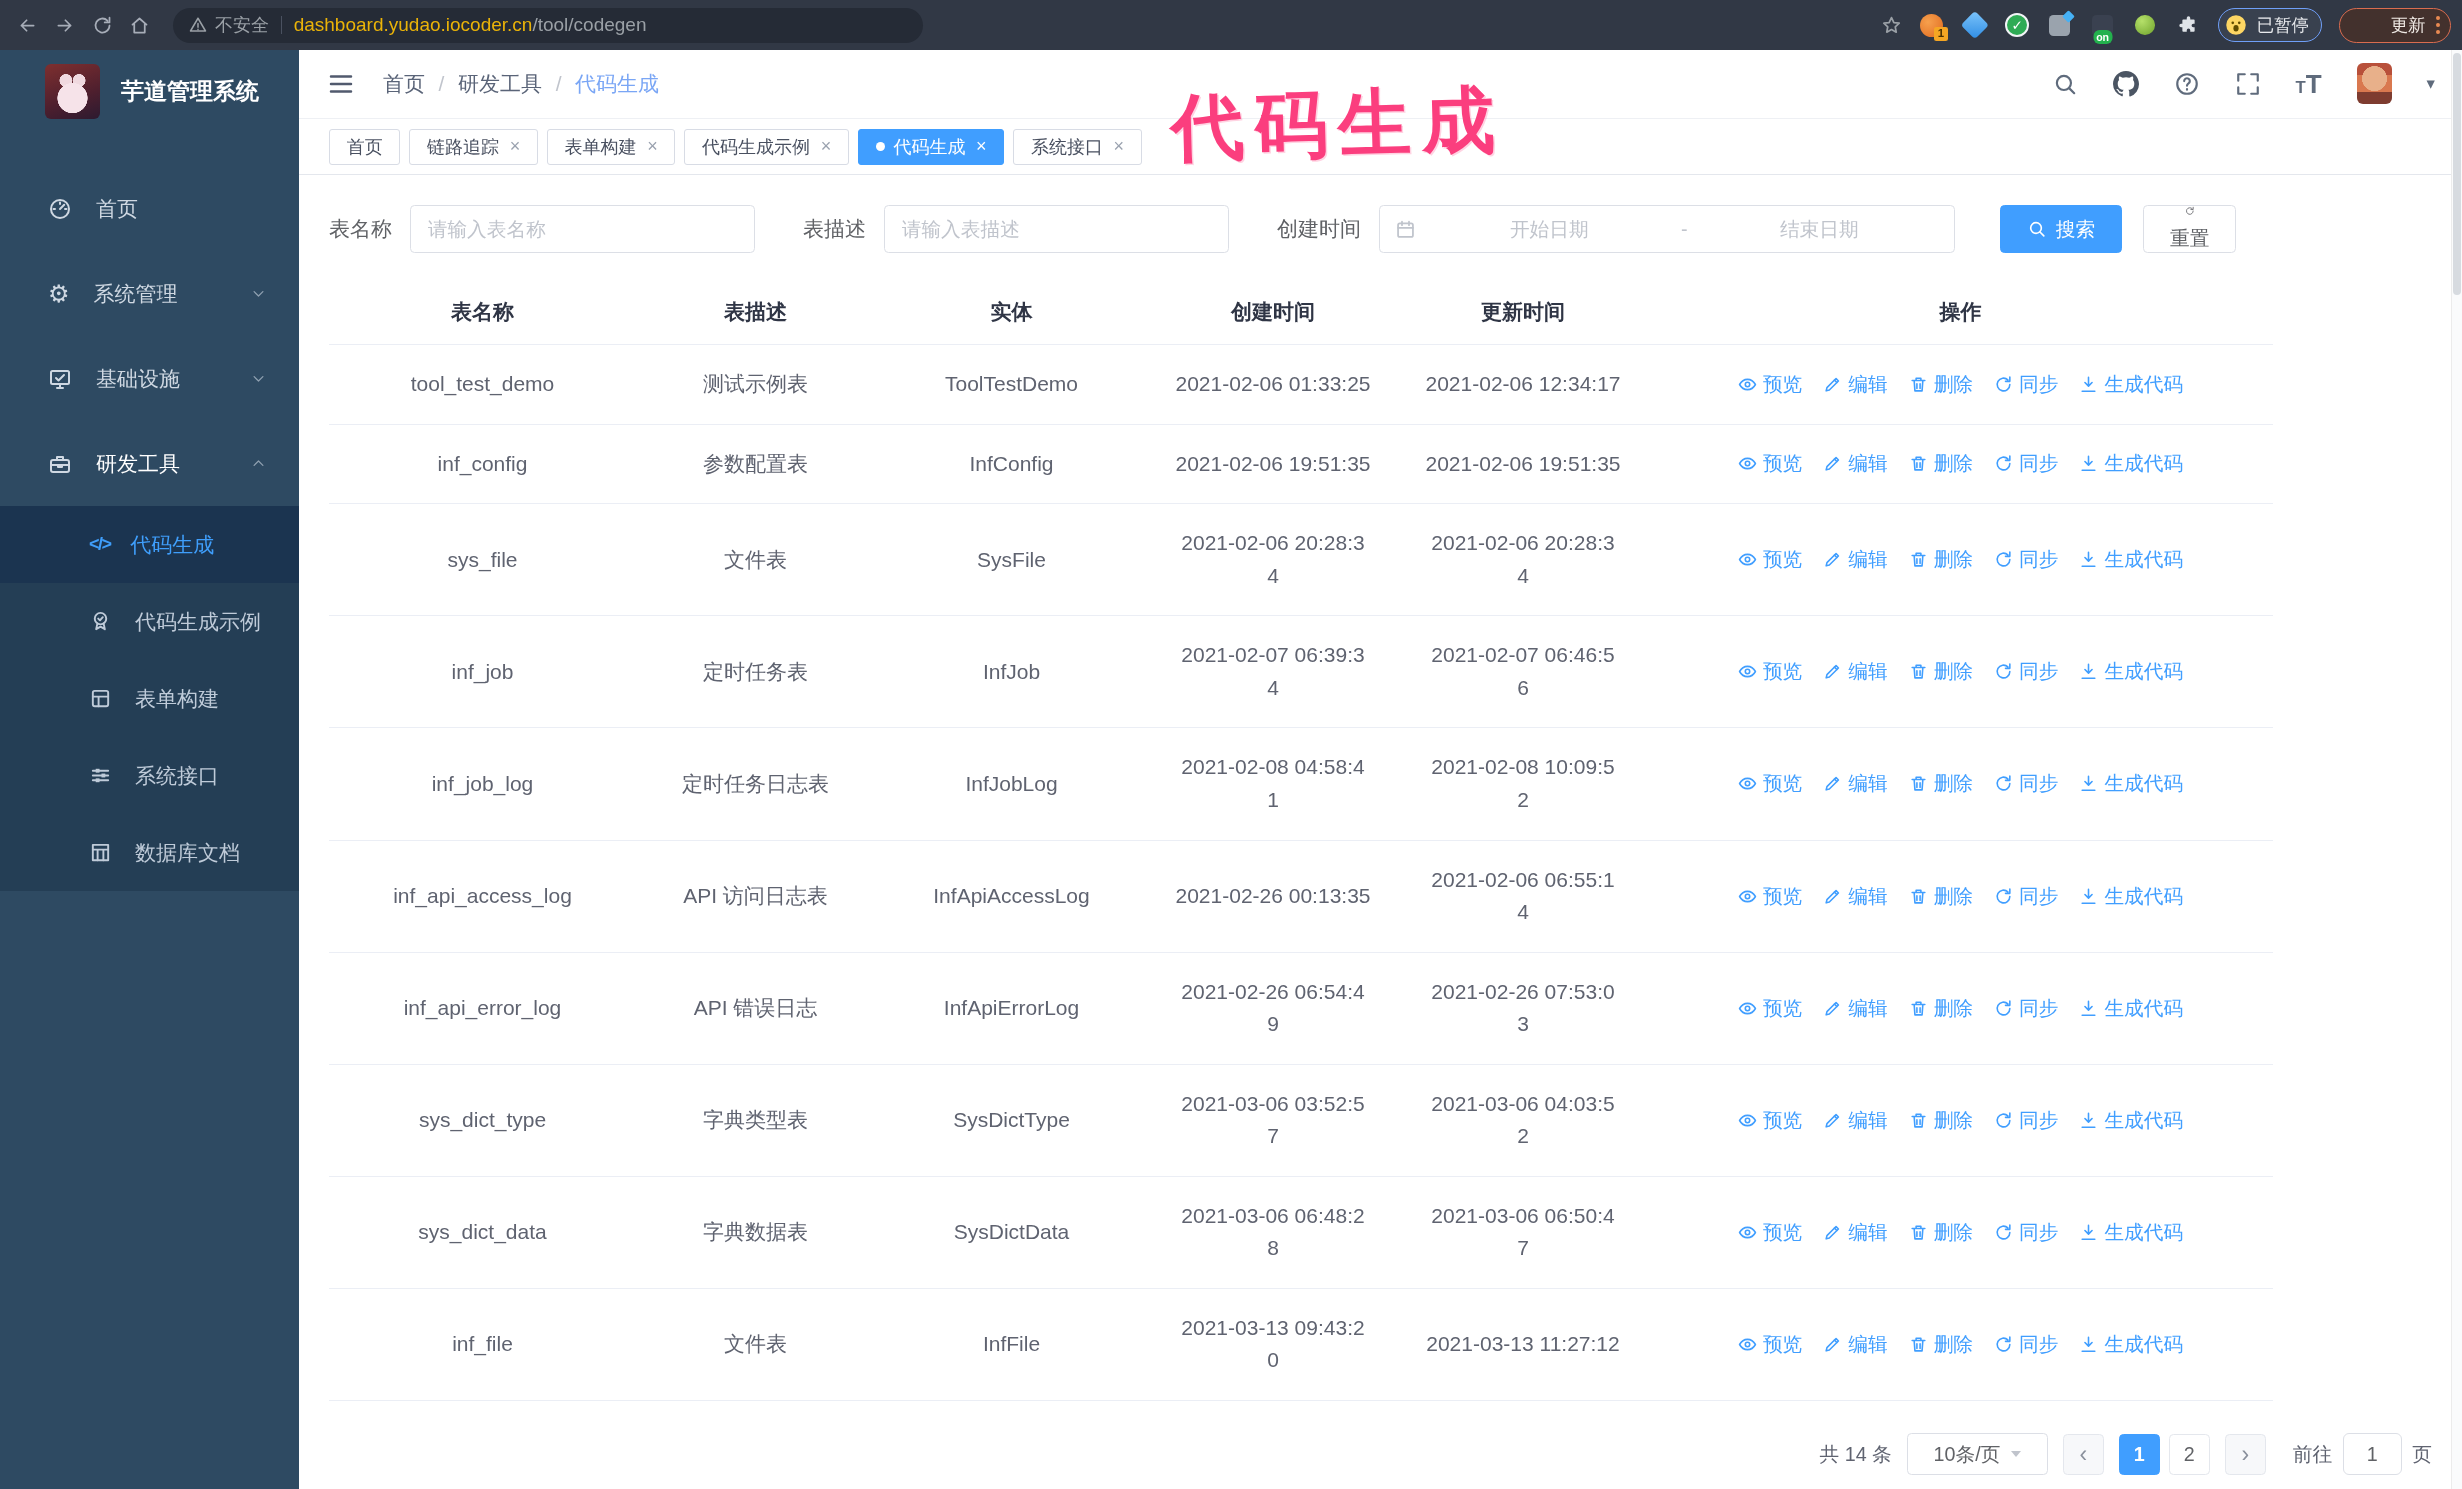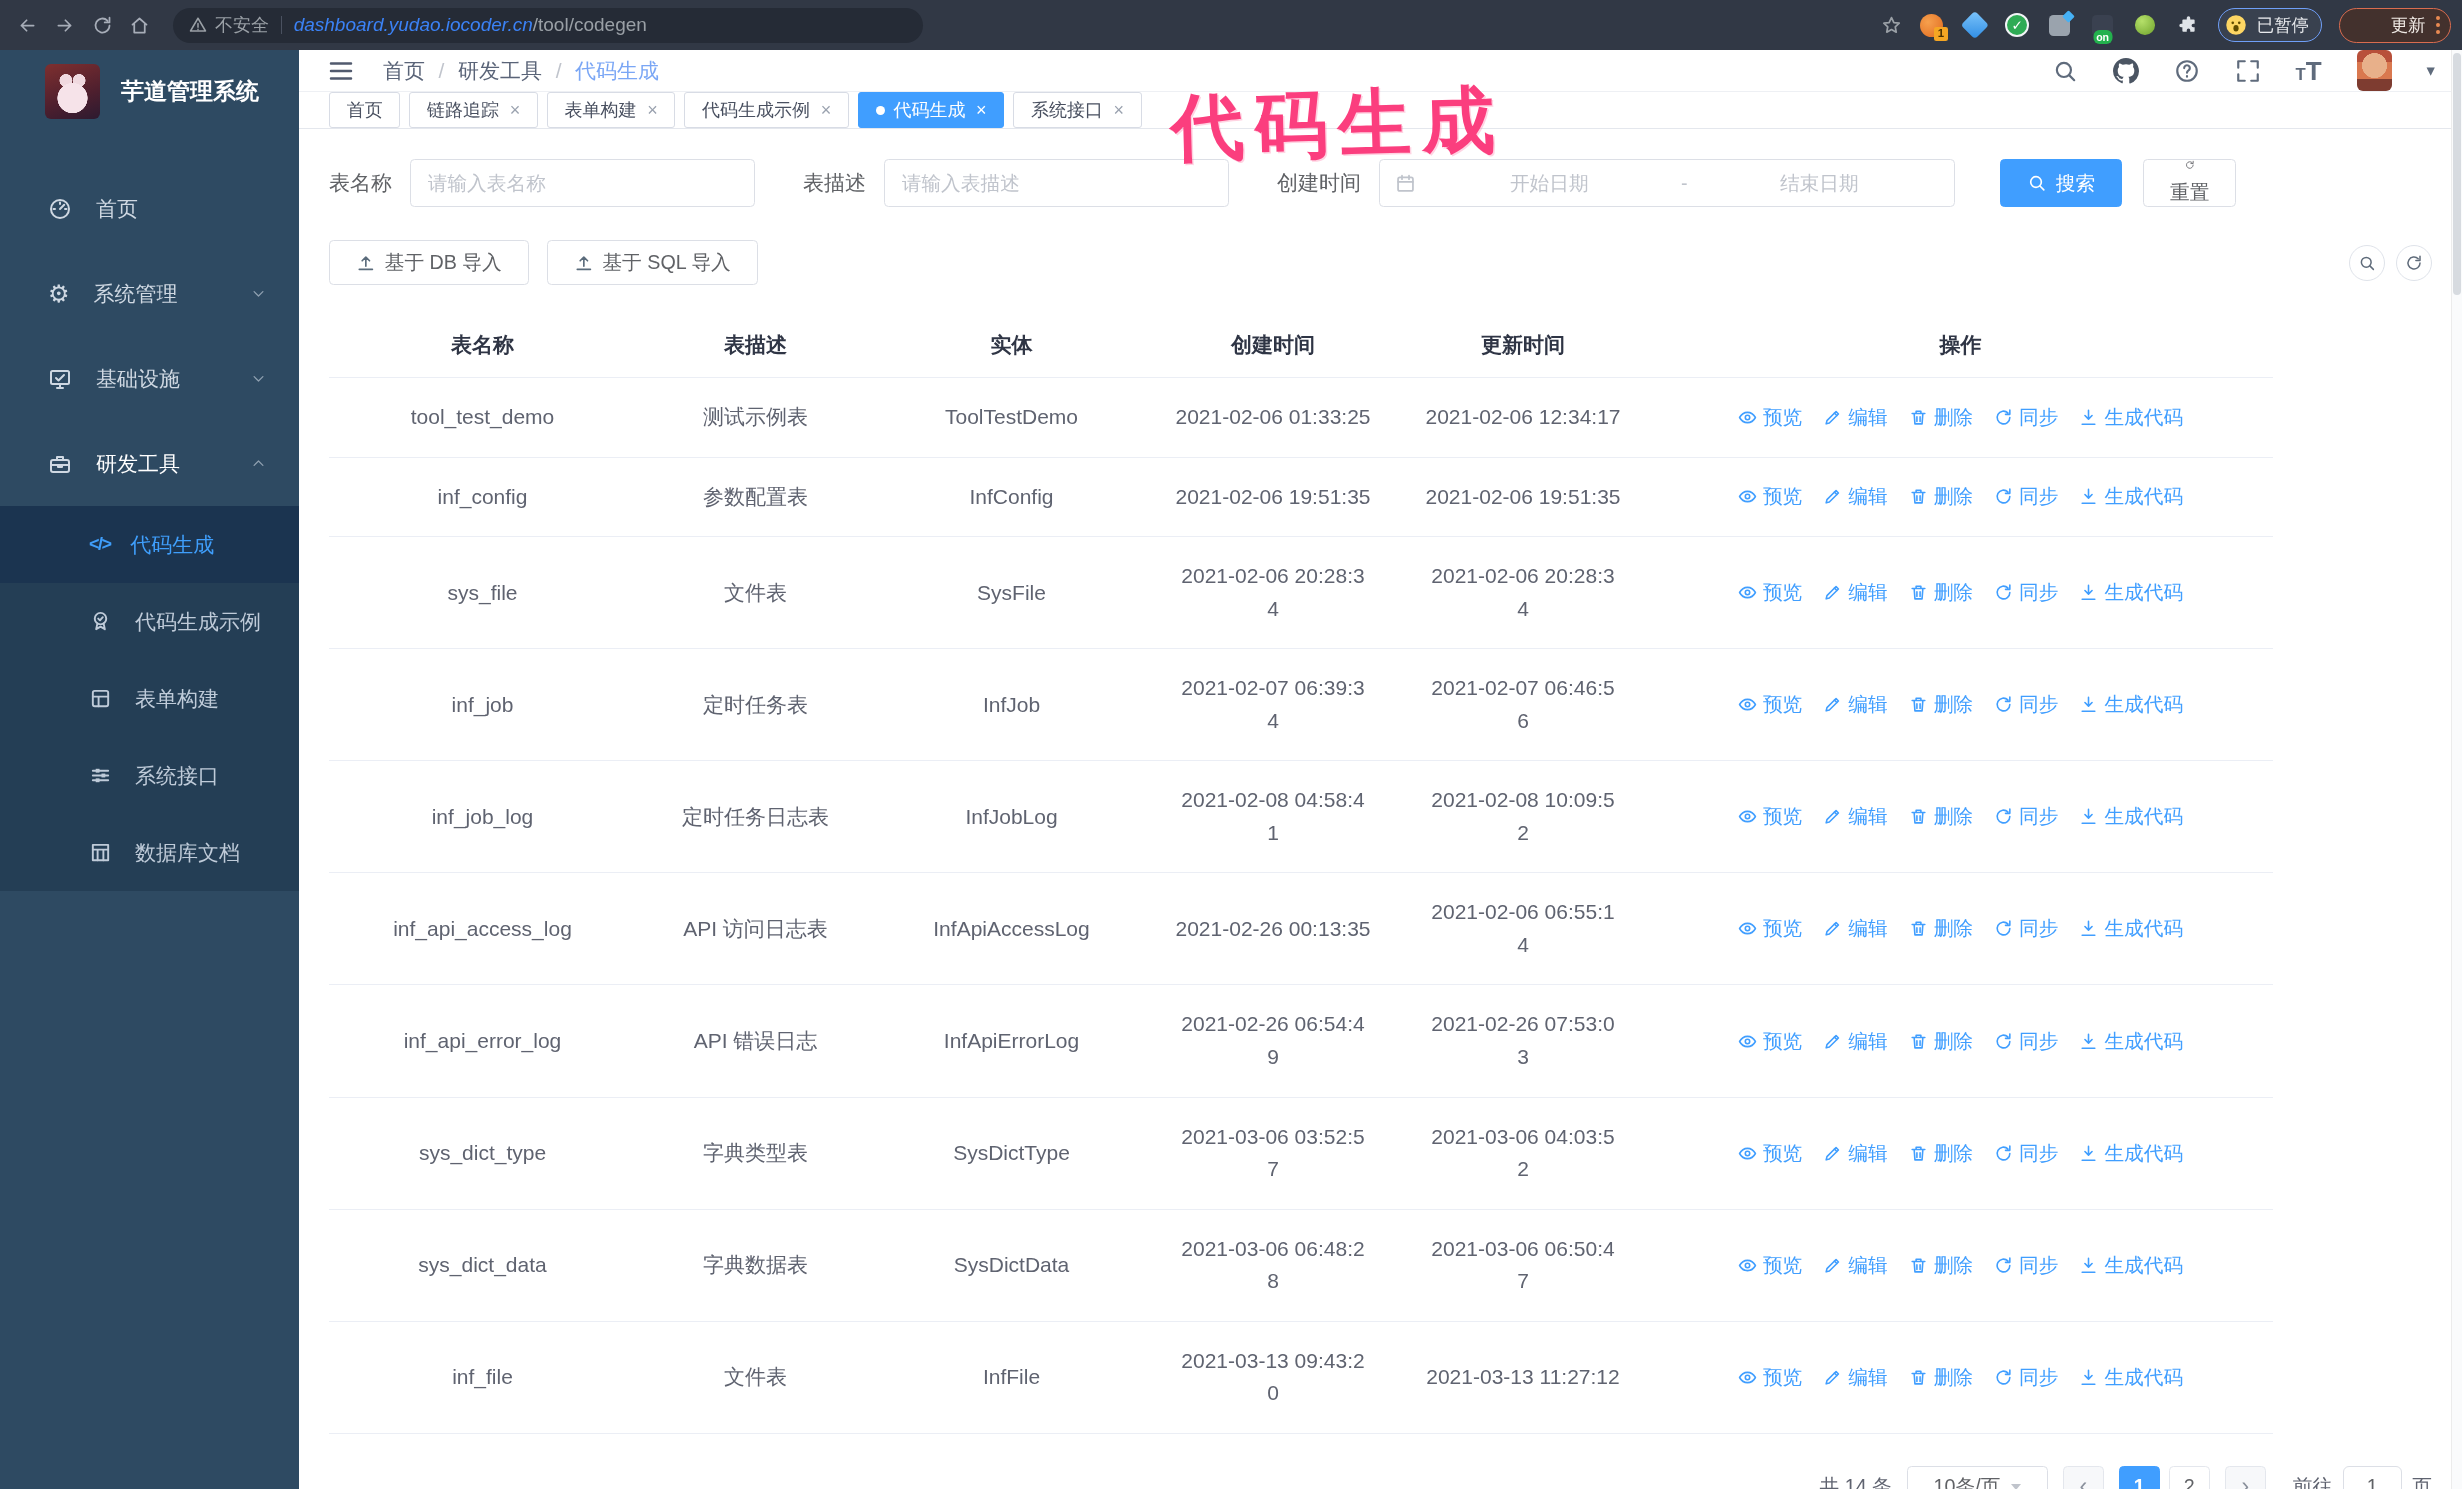--- a/index.html
+++ b/index.html
@@ -10,21 +10,21 @@
 
   
   .browser{height:50px;background:#313845;display:flex;align-items:center;padding:0 10.6px;position:relative;justify-content:flex-end;}
   .nav-ic{width:33px;height:33px;display:flex;align-items:center;justify-content:center;color:#a7adb8;margin-right:4.5px;border-radius:50%;}
   .nav-ic svg{width:21px;height:21px;}
   .omnibox{height:35px;flex:0 0 750px;margin-left:12px;background:#252b36;border-radius:17.4px;display:flex;align-items:center;padding:0 16.7px;color:#9aa0a6;}
   .omnibox .warn{width:18px;height:18px;margin-right:7.6px;color:#9aa0a6;}
   .sec-label{font-size:18px;color:#9aa0a6;margin-right:12px;white-space:nowrap;}
   .omni-sep{width:0.8px;height:18px;background:#4a5160;margin-right:12px;}
   .url{font-size:19px;white-space:nowrap;overflow:hidden;}
-  .url .host{color:#3b82f6;font-style:italic;}
+  .url .host{color:#eab308;}
   .url .path{color:#9aa0a6;}
   .browser-right{margin-left:auto;display:flex;align-items:center;gap:16.7px;}
   .star{color:#9aa0a6;}
   .star svg{width:21px;height:21px;}
   .ext{position:relative;width:26px;height:26px;display:flex;align-items:center;justify-content:center;}
   .ext-orange{width:23px;height:23px;border-radius:50%;background:radial-gradient(circle at 35% 35%,#f6a04d,#e06a1f);}
   .ext-badge{position:absolute;right:-3px;bottom:-3px;background:#f5a623;color:#4a3000;font-size:11.4px;line-height:1;padding:1.5px 3.8px;border-radius:2.3px;font-weight:bold;}
   .ext-gem{width:19.7px;height:19.7px;background:linear-gradient(135deg,#7cc4fa,#2f8de4);transform:rotate(45deg);border-radius:3.8px;}
   .ext-shield{width:24px;height:24px;border-radius:50%;background:#2fab55;border:2.3px solid #f2f4f6;display:flex;align-items:center;justify-content:center;color:#fff;font-size:13.6px;font-weight:bold;}
   .ext-gray{width:21px;height:21px;border-radius:4.5px;background:#9aa3ad;position:relative;}
@@ -404,47 +404,20 @@
           <span>搜索</span>
         </button>
         <button class="btn btn-reset">
           <svg class="ic" viewBox="0 0 24 24">
               <path d="M20 12a8 8 0 1 1-2.4-5.7M20 3v5.5h-5.5"></path>
             </svg>
           <span>重置</span>
         </button>
       </div>
 
-      <div class="toolbar-row">
-        <button class="btn import">
-          <svg class="ic" viewBox="0 0 24 24">
-              <path d="M12 16V5M12 5L7.5 9.5M12 5l4.5 4.5M4 20h16"></path>
-            </svg>
-          <span>基于 DB 导入</span>
-        </button>
-        <button class="btn import">
-          <svg class="ic" viewBox="0 0 24 24">
-              <path d="M12 16V5M12 5L7.5 9.5M12 5l4.5 4.5M4 20h16"></path>
-            </svg>
-          <span>基于 SQL 导入</span>
-        </button>
-        <div class="mini-circles">
-          <div class="mini-btn">
-              <svg class="ic" viewBox="0 0 24 24">
-                <circle cx="11" cy="11" r="6.5"></circle>
-                <path d="M15.8 15.8L20.5 20.5"></path>
-              </svg>
-            </div>
-          <div class="mini-btn">
-              <svg class="ic" viewBox="0 0 24 24">
-                <path d="M20 12a8 8 0 1 1-2.4-5.7M20 3v5.5h-5.5"></path>
-              </svg>
-            </div>
-        </div>
-      </div>
 
       <table class="grid">
         <colgroup>
             <col style="width:307px">
             <col style="width:239px">
             <col style="width:273px">
             <col style="width:250px">
             <col style="width:250px">
             <col style="width:625px">
           </colgroup>

